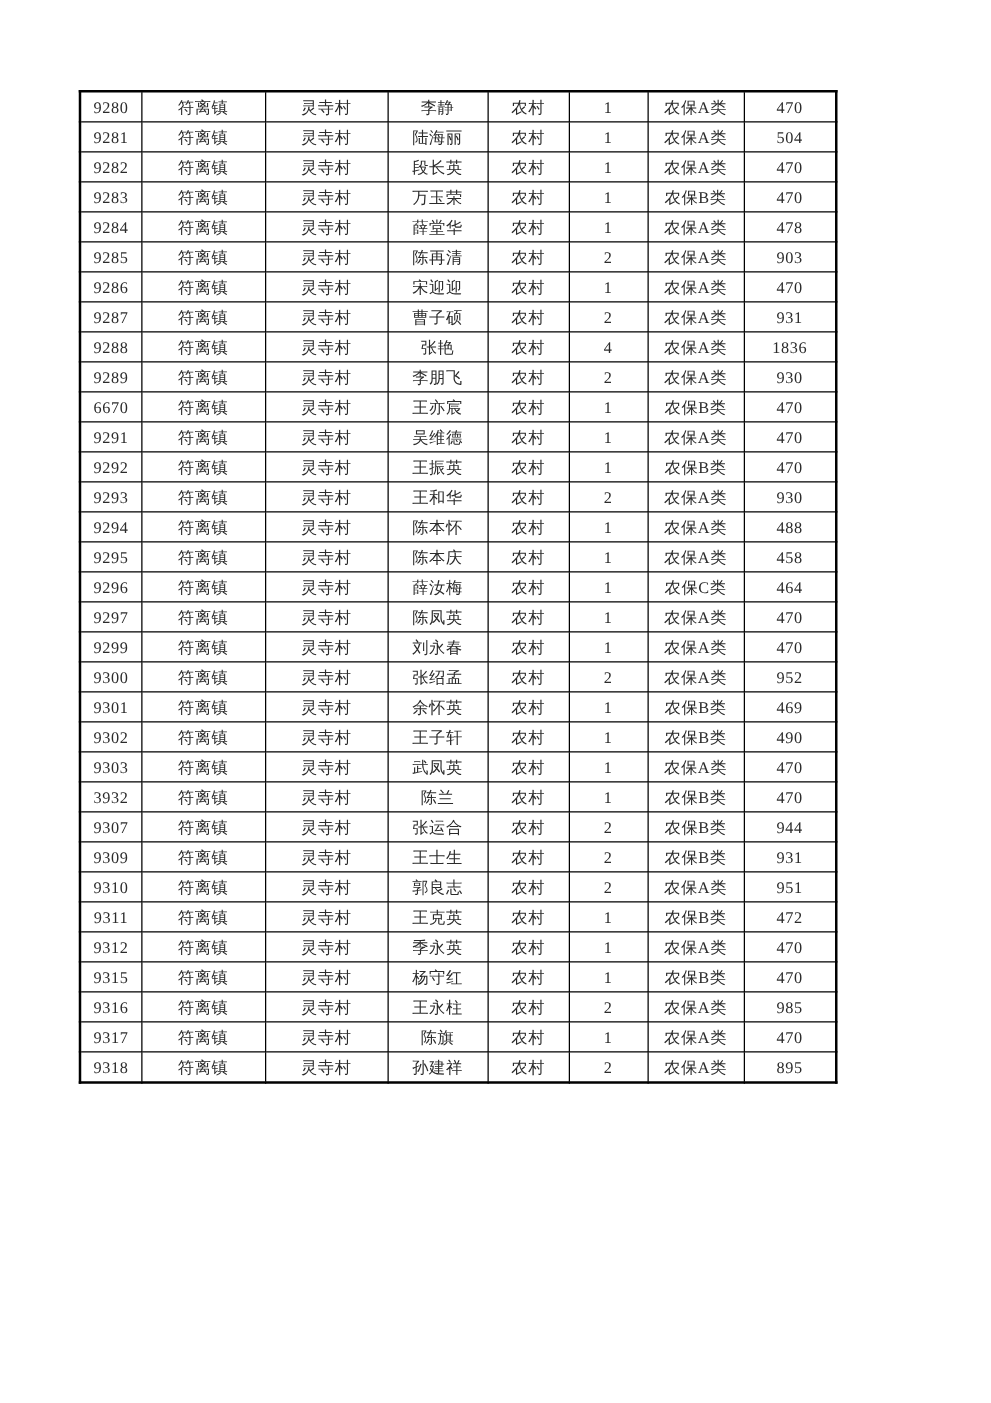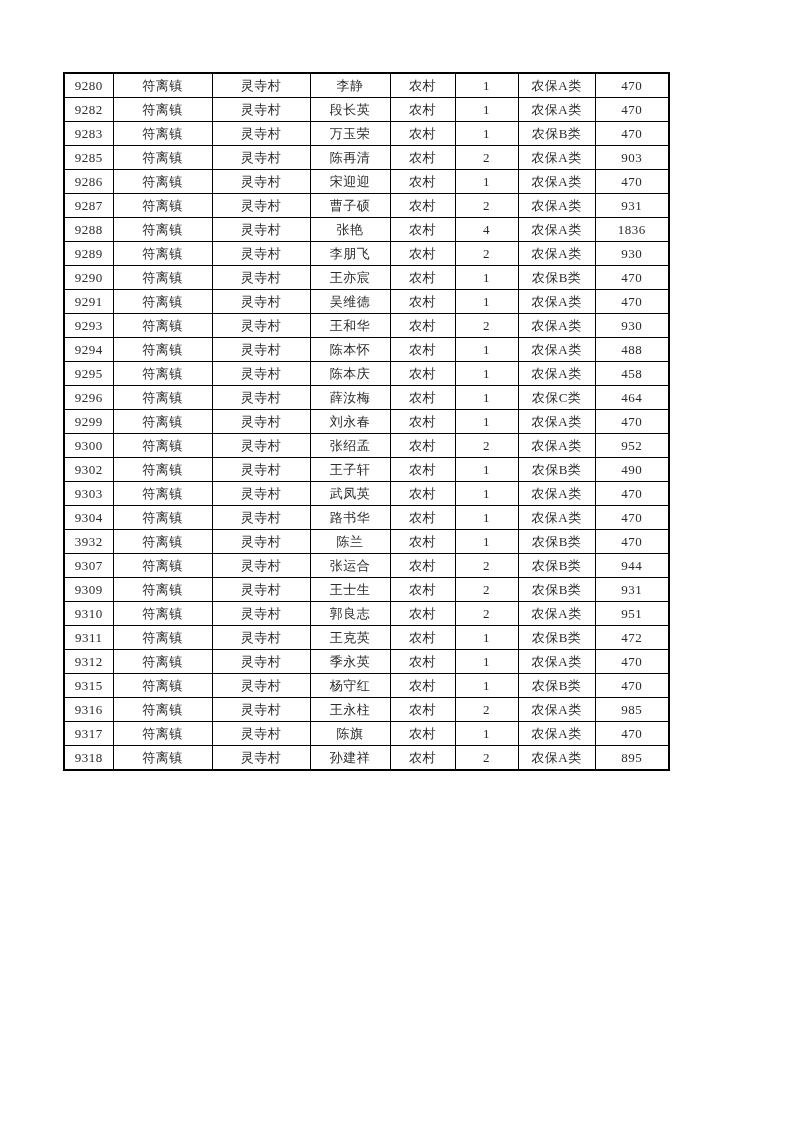--- a/index.html
+++ b/index.html
@@ -65,40 +65,60 @@
           <td>9280</td>
           <td>符离镇</td>
           <td>灵寺村</td>
           <td>李静</td>
           <td>农村</td>
           <td>1</td>
           <td>农保A类</td>
           <td>470</td>
         </tr>
         <tr>
+          <td>9281</td>
+          <td>符离镇</td>
+          <td>灵寺村</td>
+          <td>陆海丽</td>
+          <td>农村</td>
+          <td>1</td>
+          <td>农保A类</td>
+          <td>504</td>
+        </tr>
+        <tr>
           <td>9282</td>
           <td>符离镇</td>
           <td>灵寺村</td>
           <td>段长英</td>
           <td>农村</td>
           <td>1</td>
           <td>农保A类</td>
           <td>470</td>
         </tr>
         <tr>
           <td>9283</td>
           <td>符离镇</td>
           <td>灵寺村</td>
           <td>万玉荣</td>
           <td>农村</td>
           <td>1</td>
           <td>农保B类</td>
           <td>470</td>
         </tr>
         <tr>
+          <td>9284</td>
+          <td>符离镇</td>
+          <td>灵寺村</td>
+          <td>薛堂华</td>
+          <td>农村</td>
+          <td>1</td>
+          <td>农保A类</td>
+          <td>478</td>
+        </tr>
+        <tr>
           <td>9285</td>
           <td>符离镇</td>
           <td>灵寺村</td>
           <td>陈再清</td>
           <td>农村</td>
           <td>2</td>
           <td>农保A类</td>
           <td>903</td>
         </tr>
         <tr>
@@ -135,37 +155,47 @@
           <td>9289</td>
           <td>符离镇</td>
           <td>灵寺村</td>
           <td>李朋飞</td>
           <td>农村</td>
           <td>2</td>
           <td>农保A类</td>
           <td>930</td>
         </tr>
         <tr>
-          <td>9290</td>
+          <td>6670</td>
           <td>符离镇</td>
           <td>灵寺村</td>
           <td>王亦宸</td>
           <td>农村</td>
           <td>1</td>
           <td>农保B类</td>
           <td>470</td>
         </tr>
         <tr>
           <td>9291</td>
           <td>符离镇</td>
           <td>灵寺村</td>
           <td>吴维德</td>
           <td>农村</td>
           <td>1</td>
           <td>农保A类</td>
+          <td>470</td>
+        </tr>
+        <tr>
+          <td>9292</td>
+          <td>符离镇</td>
+          <td>灵寺村</td>
+          <td>王振英</td>
+          <td>农村</td>
+          <td>1</td>
+          <td>农保B类</td>
           <td>470</td>
         </tr>
         <tr>
           <td>9293</td>
           <td>符离镇</td>
           <td>灵寺村</td>
           <td>王和华</td>
           <td>农村</td>
           <td>2</td>
           <td>农保A类</td>
@@ -195,64 +225,74 @@
           <td>9296</td>
           <td>符离镇</td>
           <td>灵寺村</td>
           <td>薛汝梅</td>
           <td>农村</td>
           <td>1</td>
           <td>农保C类</td>
           <td>464</td>
         </tr>
         <tr>
+          <td>9297</td>
+          <td>符离镇</td>
+          <td>灵寺村</td>
+          <td>陈凤英</td>
+          <td>农村</td>
+          <td>1</td>
+          <td>农保A类</td>
+          <td>470</td>
+        </tr>
+        <tr>
           <td>9299</td>
           <td>符离镇</td>
           <td>灵寺村</td>
           <td>刘永春</td>
           <td>农村</td>
           <td>1</td>
           <td>农保A类</td>
           <td>470</td>
         </tr>
         <tr>
           <td>9300</td>
           <td>符离镇</td>
           <td>灵寺村</td>
           <td>张绍孟</td>
           <td>农村</td>
           <td>2</td>
           <td>农保A类</td>
           <td>952</td>
         </tr>
         <tr>
+          <td>9301</td>
+          <td>符离镇</td>
+          <td>灵寺村</td>
+          <td>余怀英</td>
+          <td>农村</td>
+          <td>1</td>
+          <td>农保B类</td>
+          <td>469</td>
+        </tr>
+        <tr>
           <td>9302</td>
           <td>符离镇</td>
           <td>灵寺村</td>
           <td>王子轩</td>
           <td>农村</td>
           <td>1</td>
           <td>农保B类</td>
           <td>490</td>
         </tr>
         <tr>
           <td>9303</td>
           <td>符离镇</td>
           <td>灵寺村</td>
           <td>武凤英</td>
-          <td>农村</td>
-          <td>1</td>
-          <td>农保A类</td>
-          <td>470</td>
-        </tr>
-        <tr>
-          <td>9304</td>
-          <td>符离镇</td>
-          <td>灵寺村</td>
-          <td>路书华</td>
           <td>农村</td>
           <td>1</td>
           <td>农保A类</td>
           <td>470</td>
         </tr>
         <tr>
           <td>3932</td>
           <td>符离镇</td>
           <td>灵寺村</td>
           <td>陈兰</td>

